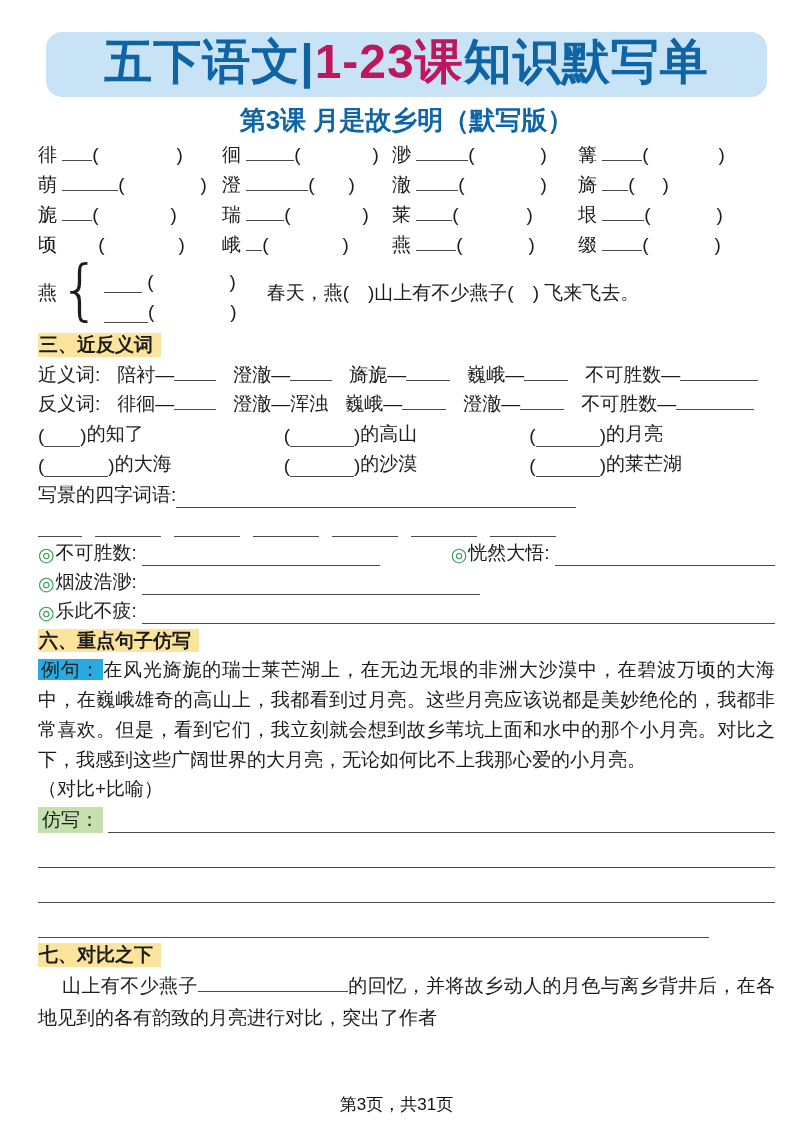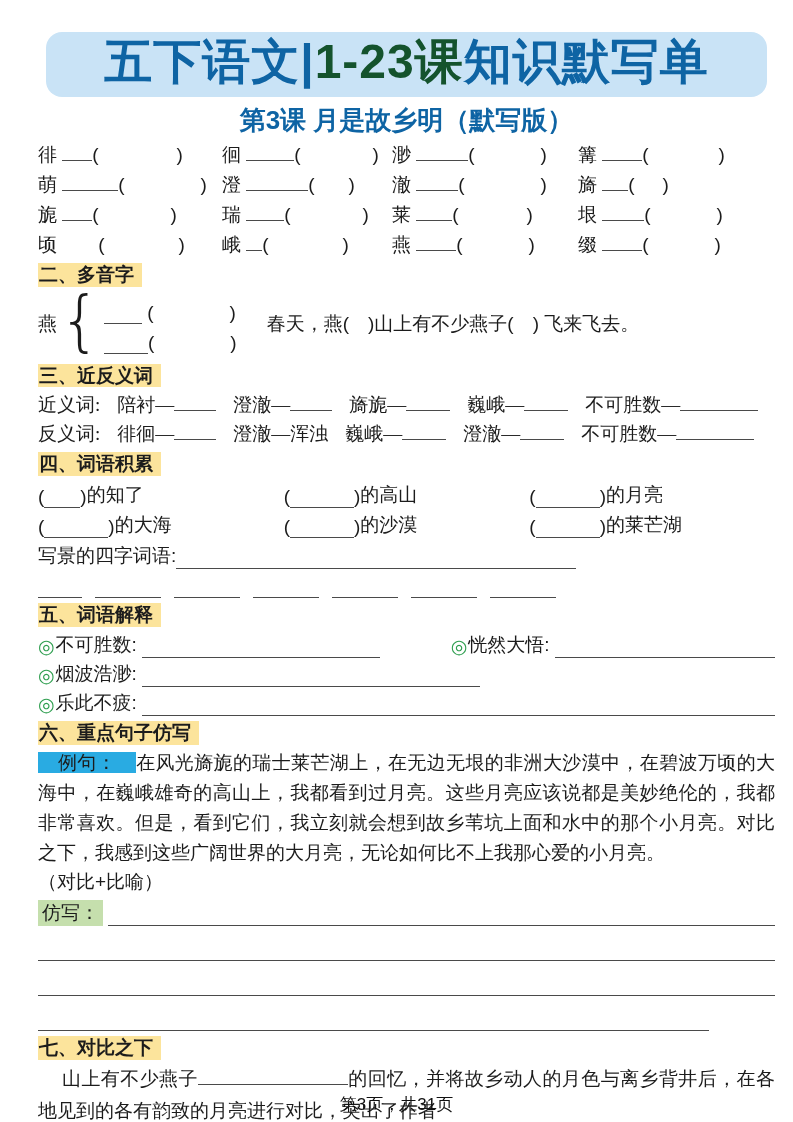--- a/index.html
+++ b/index.html
@@ -20,21 +20,21 @@
     background:#c9e3f6;
     border-radius:16px;
     text-align:center;
     padding:4px 0 8px 0;
     font-weight:bold;
     font-size:48px;
     letter-spacing:1px;
     line-height:1.1;
   }
   .banner .blue{color:#0e64a4;}
-  .banner .red{color:#14532d;}
+  .banner .red{color:#be185d;}
   .subtitle{
     text-align:center;
     color:#0e64a4;
     font-weight:bold;
     font-size:26px;
     margin-top:6px;
   }
   
   .sec-h{
     display:inline-block;
@@ -53,34 +53,34 @@
   
   .s1row{display:grid;grid-template-columns:184fr 170fr 186fr 197fr;height:30px;align-items:end;}
   .cell{white-space:nowrap;}
   
   .duoyin{display:flex;align-items:center;height:66px;margin:2px 0 2px 0;}
   .brace{font-size:66px;font-weight:100;line-height:0.85;margin:0 3px 6px 2px;font-family:"DejaVu Sans",sans-serif;}
   .dy-lines>div{height:30px;display:flex;align-items:flex-end;}
   .dy-sentence{margin-left:30px;}
   
   .s3line{height:29px;display:flex;align-items:flex-end;white-space:nowrap;}
-  .s3line .pair{margin-right:17px;font-family:Liberation Serif, serif;}
+  .s3line .pair{margin-right:17px;}
   
   .s4grid{display:grid;grid-template-columns:1fr 1fr 1fr;}
   .s4grid>div{height:30px;display:flex;align-items:flex-end;white-space:nowrap;}
   .sjline{display:flex;align-items:flex-end;height:31px;gap:0;}
   .sjline2{display:flex;align-items:flex-end;height:29px;gap:13px;}
   
   .s5line{display:flex;align-items:flex-end;height:29px;}
   .marker{color:#2e9e4f;margin-right:1px;}
   .grow{flex:1 1 auto;}
   .s5cols{display:grid;grid-template-columns:56% 44%;}
   
   .para{line-height:30px;text-align:justify;margin:1px 0 0 0;}
-  .hl-blue{background:#29abe2;padding:0 20px;}
+  .hl-blue{background:#29abe2;padding:0 3px;}
   .hl-green{background:#c5dfad;padding:0 4px;}
   .tech{line-height:27px;}
   .fx-line{display:flex;align-items:flex-end;height:31px;}
   .blankline{border-bottom:1.6px solid #4a4a4a;height:34px;}
   .blankline.short{width:91%;}
   
   .theme{line-height:32px;text-align:justify;text-indent:24px;margin-top:1px;}
   
   .footer{
     position:absolute;left:0;bottom:6px;width:100%;
@@ -115,21 +115,20 @@
     <div class="cell"><span>莱</span> <span class="u" style="width:36px"></span><span>(</span><span class="g" style="width:68px"></span><span>)</span></div>
     <div class="cell"><span>垠</span> <span class="u" style="width:42px"></span><span>(</span><span class="g" style="width:66px"></span><span>)</span></div>
   </div>
   <div class="s1row">
     <div class="cell"><span>顷</span> <span class="u noline" style="width:36px"></span><span>(</span><span class="g" style="width:74px"></span><span>)</span></div>
     <div class="cell"><span>峨</span> <span class="u" style="width:16px"></span><span>(</span><span class="g" style="width:74px"></span><span>)</span></div>
     <div class="cell"><span>燕</span> <span class="u" style="width:40px"></span><span>(</span><span class="g" style="width:66px"></span><span>)</span></div>
     <div class="cell"><span>缀</span> <span class="u" style="width:40px"></span><span>(</span><span class="g" style="width:66px"></span><span>)</span></div>
   </div>
 
-  <div><span class="sec-h">二、多音字</span></div>
   <div class="duoyin">
     <span>燕</span>
     <span class="brace">{</span>
     <div class="dy-lines">
       <div><span class="u" style="width:38px"></span>&nbsp;<span>(</span><span class="g" style="width:76px"></span><span>)</span></div>
       <div>
           <span class="u" style="width:44px"></span>
           <span>(</span>
           <span class="g" style="width:76px"></span>
           <span>)</span>
@@ -149,21 +148,20 @@
   </div>
   <div class="s3line">
     <span class="pair">反义词:</span>
     <span class="pair"><span>徘徊—</span><span class="u" style="width:42px"></span></span>
     <span class="pair"><span>澄澈—浑浊</span></span>
     <span class="pair"><span>巍峨—</span><span class="u" style="width:44px"></span></span>
     <span class="pair"><span>澄澈—</span><span class="u" style="width:44px"></span></span>
     <span class="pair"><span>不可胜数—</span><span class="u" style="width:78px"></span></span>
   </div>
 
-  <div><span class="sec-h">四、词语积累</span></div>
   <div class="s4grid">
     <div>
         <span>(</span>
         <span class="u" style="width:36px"></span>
         <span>)</span>
         <span>的知了</span>
       </div>
     <div>
         <span>(</span>
         <span class="u" style="width:64px"></span>
@@ -208,21 +206,20 @@
   <div class="sjline2">
     <span class="u" style="width:44px"></span>
       <span class="u" style="width:66px"></span>
       <span class="u" style="width:66px"></span>
       <span class="u" style="width:66px"></span>
       <span class="u" style="width:66px"></span>
       <span class="u" style="width:66px"></span>
       <span class="u" style="width:66px"></span>
   </div>
 
-  <div><span class="sec-h">五、词语解释</span></div>
   <div class="s5cols">
     <div class="s5line"><span class="marker">◎</span><span>不可胜数:</span>&nbsp;<span class="ub grow" style="max-width:238px"></span></div>
     <div class="s5line"><span class="marker">◎</span><span>恍然大悟:</span>&nbsp;<span class="ub grow"></span></div>
   </div>
   <div class="s5line"><span class="marker">◎</span><span>烟波浩渺:</span>&nbsp;<span class="ub" style="width:338px"></span></div>
   <div class="s5line"><span class="marker">◎</span><span>乐此不疲:</span>&nbsp;<span class="ub grow"></span></div>
 
   <div><span class="sec-h">六、重点句子仿写</span></div>
   <div class="para">
     <span class="hl-blue">例句：</span><span>在风光旖旎的瑞士莱芒湖上，在无边无垠的非洲大沙漠中，在碧波万顷的大海中，在巍峨雄奇的高山上，我都看到过月亮。这些月亮应该说都是美妙绝伦的，我都非常喜欢。但是，看到它们，我立刻就会想到故乡苇坑上面和水中的那个小月亮。对比之下，我感到这些广阔世界的大月亮，无论如何比不上我那心爱的小月亮。</span>

